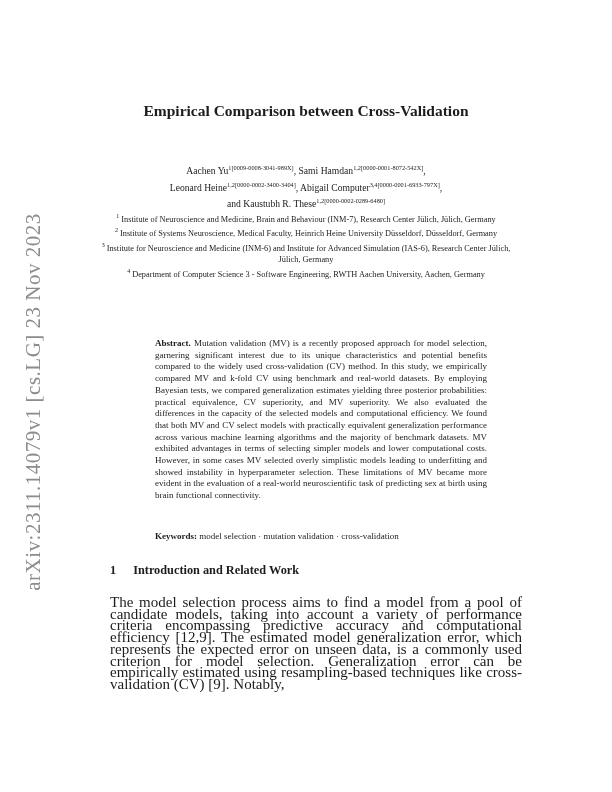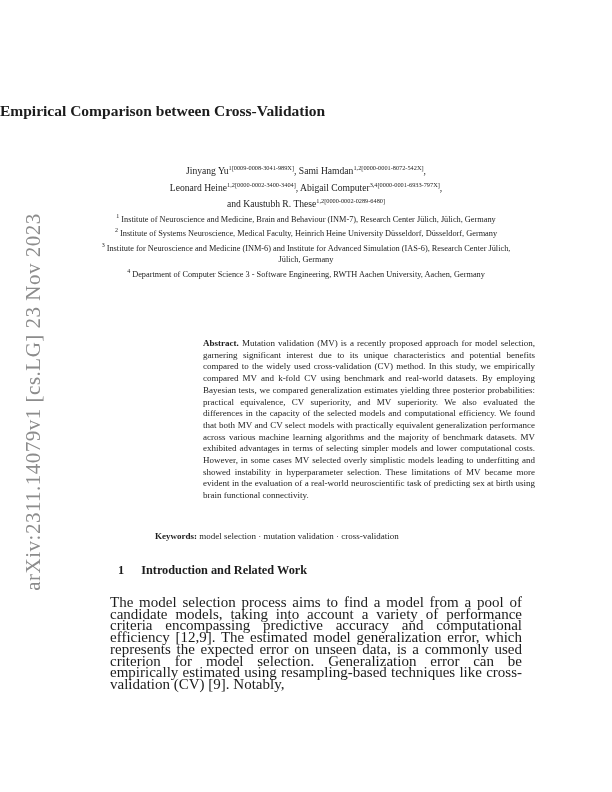--- a/index.html
+++ b/index.html
@@ -15,51 +15,51 @@
     position:absolute;
     top:402px;left:33px;
     transform:translate(-50%,-50%) rotate(-90deg);
     white-space:nowrap;
     font-size:21px;
     letter-spacing:0.5px;
     color:#8c8c8c;
   }
   .title{
     position:absolute;top:102px;left:0;right:0;
+    text-align:center;
     font-size:15.5px;font-weight:bold;
     line-height:18px;
   }
   .authors{
     position:absolute;top:161px;left:0;right:0;
     text-align:center;
     font-size:9.6px;line-height:13.5px;
   }
   .authors sup{font-size:6.3px;}
   .affiliations{
     position:absolute;top:211px;left:96px;width:420px;
     text-align:center;
     font-size:8.3px;line-height:11.7px;
   }
   .affiliations sup{font-size:6px;}
   .abstract{
     position:absolute;top:338px;left:155px;width:332px;
     font-size:9.0px;line-height:11.7px;
     text-align:justify;
     hyphens:auto;
-    margin-left:48px;
   }
   .abstract .abs-label{font-weight:bold;}
   .keywords{
     position:absolute;top:531px;left:155px;width:332px;
     font-size:9.0px;line-height:11.7px;
   }
   .keywords .kw-label{font-weight:bold;}
   .section-heading{
     position:absolute;top:563px;left:110px;width:410px;
-    font-size:12.3px;font-weight:bold;margin-left:8px;
+    font-size:12.3px;font-weight:bold;
   }
   .section-heading .sec-num{display:inline-block;margin-right:17px;}
   .body-text{
     position:absolute;top:597px;left:110px;width:412px;
     font-size:15px;line-height:11.7px;
     text-align:justify;
     hyphens:auto;
   }
 </style>
 </head>
@@ -67,21 +67,21 @@
 
 <div class="page">
 
   <div class="watermark">arXiv:2311.14079v1  [cs.LG]  23 Nov 2023</div>
 
   <div class="title">
     <div>Empirical Comparison between Cross-Validation</div>
   </div>
 
   <div class="authors">
-      <div><span>Jinyang Yu</span><sup>1[0009-0008-3041-989X]</sup>, <span>Sami Hamdan</span><sup>1,2[0000-0001-8072-542X]</sup>,</div>
+      <div><span>Aachen Yu</span><sup>1[0009-0008-3041-989X]</sup>, <span>Sami Hamdan</span><sup>1,2[0000-0001-8072-542X]</sup>,</div>
       <div><span>Leonard Heine</span><sup>1,2[0000-0002-3400-3404]</sup>, <span>Abigail Computer</span><sup>3,4[0000-0001-6933-797X]</sup>,</div>
       <div><span>and Kaustubh R. These</span><sup>1,2[0000-0002-0289-6480]</sup></div>
     </div>
 
   <div class="affiliations">
       <div><sup>1</sup> Institute of Neuroscience and Medicine, Brain and Behaviour (INM-7), Research Center Jülich, Jülich, Germany</div>
       <div><sup>2</sup> Institute of Systems Neuroscience, Medical Faculty, Heinrich Heine University Düsseldorf, Düsseldorf, Germany</div>
       <div><sup>3</sup> Institute for Neuroscience and Medicine (INM-6) and Institute for Advanced Simulation (IAS-6), Research Center Jülich, Jülich, Germany</div>
       <div><sup>4</sup> Department of Computer Science 3 - Software Engineering, RWTH Aachen University, Aachen, Germany</div>
     </div>

